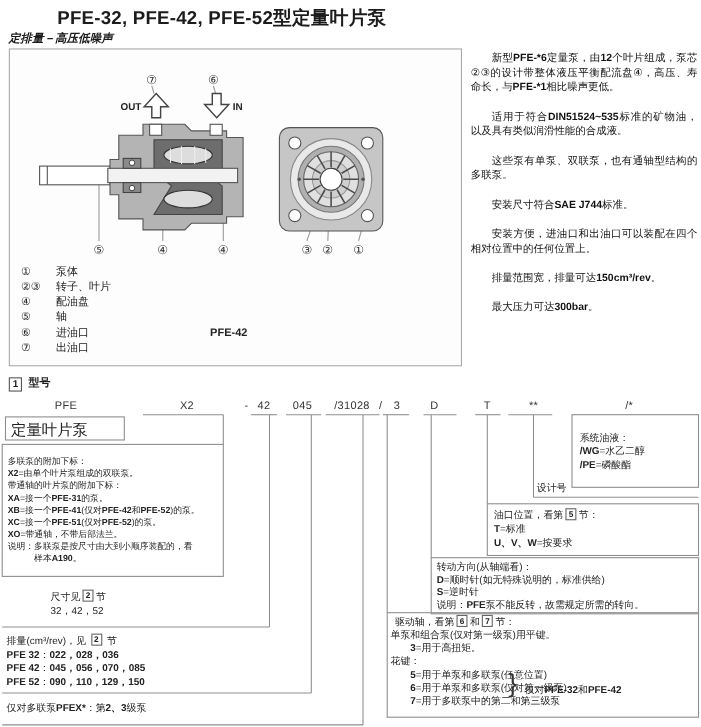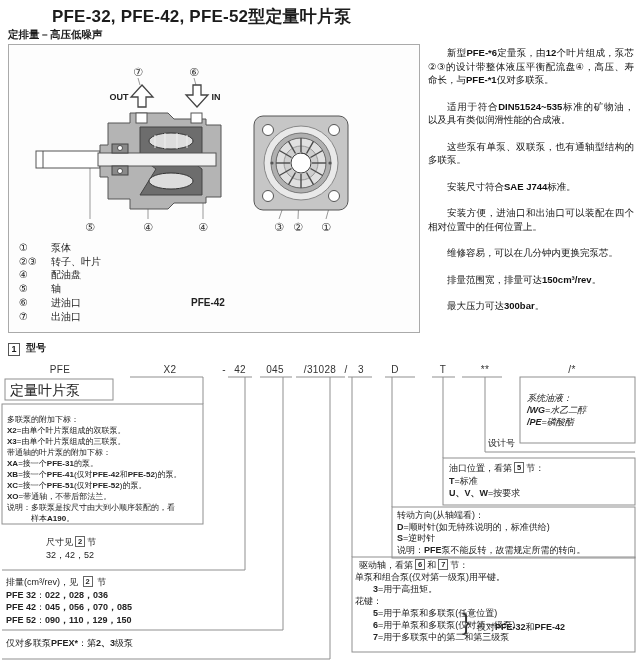--- a/index.html
+++ b/index.html
@@ -1,20 +1,20 @@
 <!DOCTYPE html>
 <html><head>
 <meta charset="utf-8">
 <style>
   html,body{margin:0;padding:0;background:#fff;}
   .page{position:relative;width:637px;height:661px;background:#fff;overflow:hidden;
         font-family:"Liberation Sans","DejaVu Sans",sans-serif;color:#1c1c1c;}
   .abs{position:absolute;}
   .title{font-size:17px;font-weight:bold;letter-spacing:.2px;}
-  .subtitle{font-size:10.5px;font-weight:bold;}
+  .subtitle{font-size:10.5px;font-weight:bold;font-style:italic;}
   .diagram-box{border:1px solid #aaa;background:#fdfdfd;}
   .legend{font-size:10px;line-height:13.7px;color:#222;}
   .legend .row{white-space:nowrap;}
   .legend .num{display:inline-block;width:32px;}
   .caption{font-size:10px;font-weight:bold;color:#222;}
   .sec-head{font-size:10px;font-weight:bold;}
   .sec-num{display:inline-block;border:1px solid #555;width:10px;height:11px;line-height:11px;
            text-align:center;font-weight:bold;font-size:9px;margin-right:6px;vertical-align:-1px;}
   .code{position:absolute;top:364px;transform:translateX(-50%);font-size:10px;color:#333;
         letter-spacing:.3px;white-space:nowrap;}
@@ -126,26 +126,25 @@
       <div class="row"><span class="num">②③</span><span>转子、叶片</span></div>
       <div class="row"><span class="num">④</span><span>配油盘</span></div>
       <div class="row"><span class="num">⑤</span><span>轴</span></div>
       <div class="row"><span class="num">⑥</span><span>进油口</span></div>
       <div class="row"><span class="num">⑦</span><span>出油口</span></div>
     </div>
     <div class="abs caption" style="left:182px;top:252px;">PFE-42</div>
   </div>
 
   <div class="abs intro" style="left:428px;top:46px;">
-    <p><span>新型</span><span class="b">PFE-*6</span><span>定量泵，由</span><span class="b">12</span><span>个叶片组成，泵芯②③的设计带整体液压平衡配流盘④，高压、寿命长，与</span><span class="b">PFE-*1</span><span>仅对多联泵。</span></p>
+    <p><span>新型</span><span class="b">PFE-*6</span><span>定量泵，由</span><span class="b">12</span><span>个叶片组成，泵芯②③的设计带整体液压平衡配流盘④，高压、寿命长，与</span><span class="b">PFE-*1</span><span>相比噪声更低。</span></p>
     <p><span>适用于符合</span><span class="b">DIN51524~535</span><span>标准的矿物油，以及具有类似润滑性能的合成液。</span></p>
     <p><span>这些泵有单泵、双联泵，也有通轴型结构的多联泵。</span></p>
     <p><span>安装尺寸符合</span><span class="b">SAE J744</span><span>标准。</span></p>
     <p><span>安装方便，进油口和出油口可以装配在四个相对位置中的任何位置上。</span></p>
-    <p><span>维修容易，可以在几分钟内更换完泵芯。</span></p>
     <p><span>排量范围宽，排量可达</span><span class="b">150cm³/rev</span><span>。</span></p>
     <p><span>最大压力可达</span><span class="b">300bar</span><span>。</span></p>
   </div>
 
   <div class="abs sec-head" style="left:8px;top:341px;">
     <span class="sec-num">1</span><span>型号</span>
   </div>
 
   <div>
     <span class="code" style="left:60px;">PFE</span>
@@ -191,21 +190,20 @@
         <line x1="485" y1="452" x2="635" y2="452"></line>
       <rect x="520" y="377" width="115" height="66"></rect>
     </g>
   </svg>
 
   <div class="abs note" style="left:10px;top:382px;font-size:14px;">定量叶片泵</div>
 
   <div class="abs note" style="left:7px;top:414px;width:194px;font-size:8px;line-height:11px;">
     <div><span>多联泵的附加下标：</span></div>
     <div><span class="b">X2</span><span>=由单个叶片泵组成的双联泵。</span></div>
-    <div><span class="b">X3</span><span>=由单个叶片泵组成的三联泵。</span></div>
     <div><span>带通轴的叶片泵的附加下标：</span></div>
     <div><span class="b">XA</span><span>=接一个</span><span class="b">PFE-31</span><span>的泵。</span></div>
     <div><span class="b">XB</span><span>=接一个</span><span class="b">PFE-41</span><span>(仅对</span><span class="b">PFE-42</span><span>和</span><span class="b">PFE-52</span><span>)的泵。</span></div>
     <div><span class="b">XC</span><span>=接一个</span><span class="b">PFE-51</span><span>(仅对</span><span class="b">PFE-52</span><span>)的泵。</span></div>
     <div><span class="b">XO</span><span>=带通轴，不带后部法兰。</span></div>
     <div><span>说明：多联泵是按尺寸由大到小顺序装配的，看</span></div>
     <div><span>　　　样本</span><span class="b">A190</span><span>。</span></div>
   </div>
 
   <div class="abs note" style="left:6px;top:536px;line-height:13px;margin-left:40px;">
@@ -215,21 +213,21 @@
 
   <div class="abs note" style="left:6px;top:576px;line-height:12.5px;">
     <div><span>排量(cm³/rev)，见 </span><span class="nbox">2</span><span> 节</span></div>
     <div><span class="b">PFE 32</span><span>：</span><span class="b">022，028，036</span></div>
     <div><span class="b">PFE 42</span><span>：</span><span class="b">045，056，070，085</span></div>
     <div><span class="b">PFE 52</span><span>：</span><span class="b">090，110，129，150</span></div>
   </div>
 
   <div class="abs note" style="left:6px;top:637px;"><span>仅对多联泵</span><span class="b">PFEX*</span><span>：第</span><span class="b">2、3</span><span>级泵</span></div>
 
-  <div class="abs note" style="left:527px;top:392px;line-height:12px;font-style:italic;">
+  <div class="abs note" style="left:527px;top:392px;line-height:12px;">
     <div><span>系统油液：</span></div>
     <div><span class="b">/WG</span><span>=水乙二醇</span></div>
     <div><span class="b">/PE</span><span>=磷酸酯</span></div>
   </div>
 
   <div class="abs note" style="left:488px;top:437px;">设计号</div>
 
   <div class="abs note" style="left:449px;top:462px;line-height:12.5px;">
     <div><span>油口位置，看第</span><span class="nbox">5</span><span>节：</span></div>
     <div><span class="b">T</span><span>=标准</span></div>

